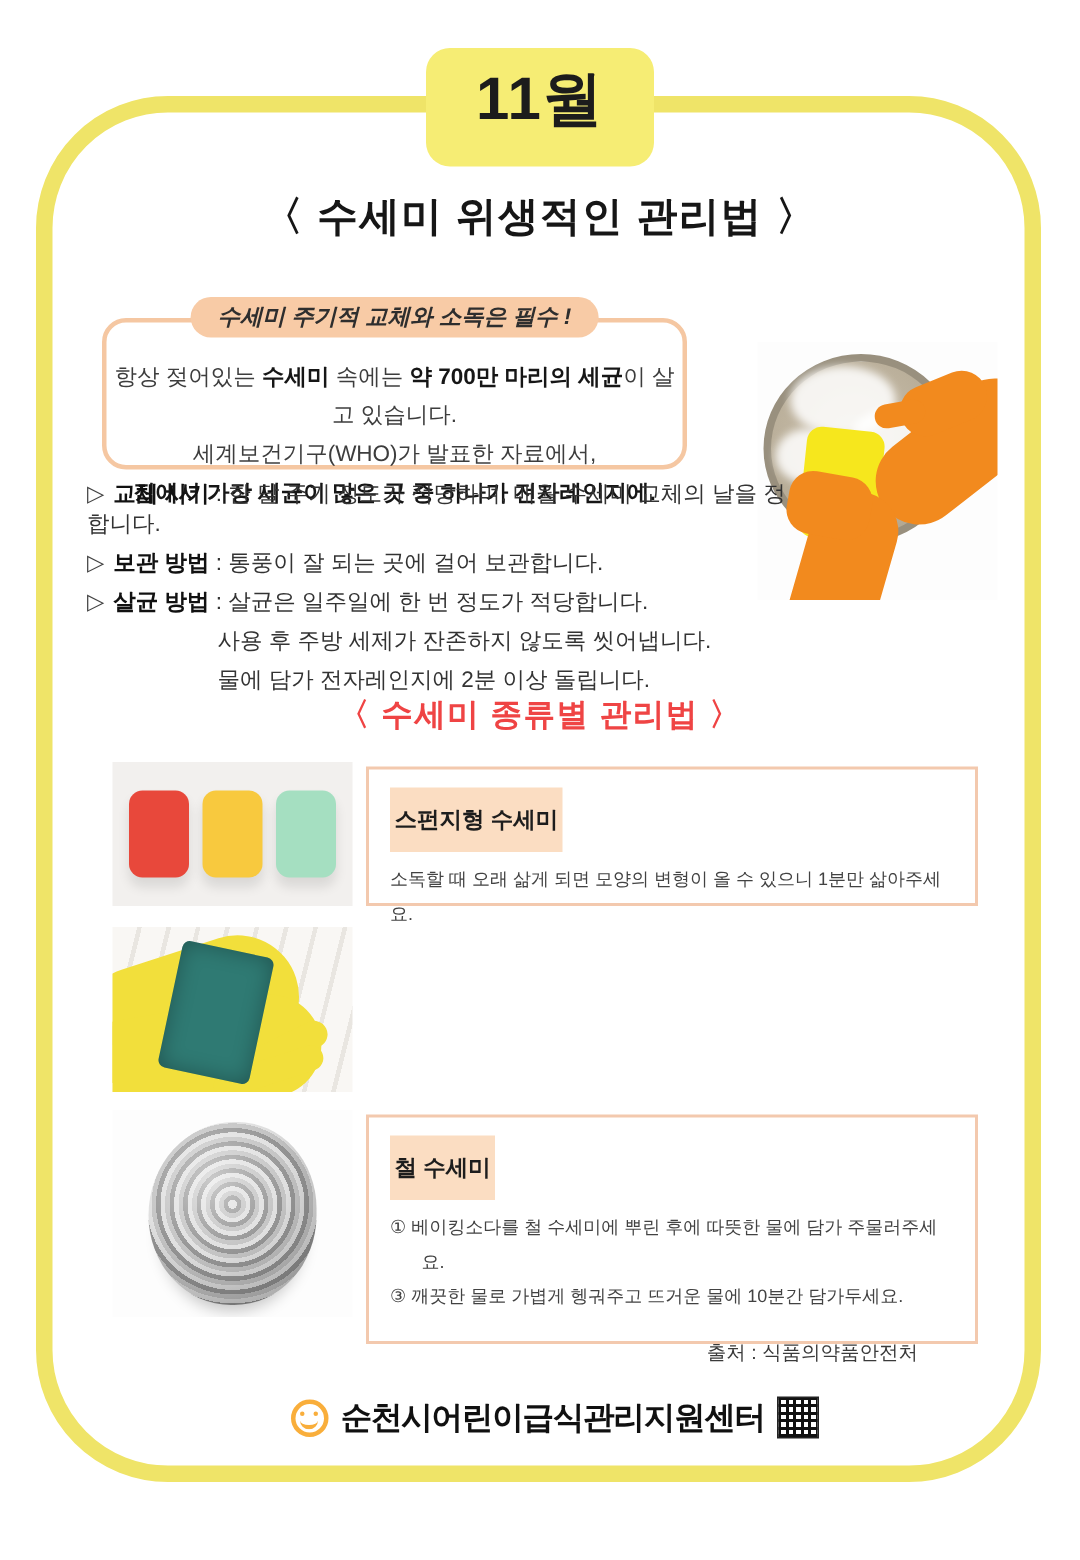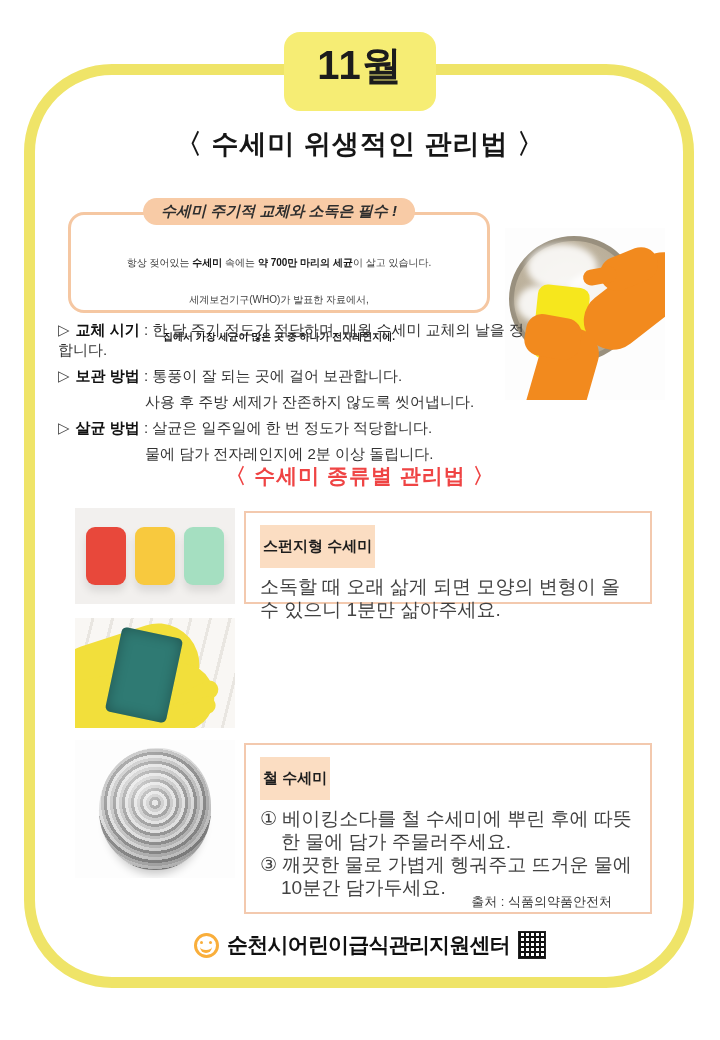--- a/index.html
+++ b/index.html
@@ -13,26 +13,26 @@
   
   .header-box{position:absolute;left:284px;top:32px;width:152px;height:79px;background:#F6ED74;
               border-radius:16px;z-index:2;text-align:center;}
   .month{font-size:40px;font-weight:bold;margin-top:6px;letter-spacing:1px;color:#1c1c1c;}
   .badge{font-size:14.5px;font-weight:bold;margin-top:2px;letter-spacing:-0.6px;color:#1c1c1c;}
 
   .main-title{position:absolute;top:126px;left:0;width:100%;text-align:center;margin:0;
               font-size:27px;font-weight:bold;letter-spacing:1px;color:#161616;}
 
   
-  .notice{position:absolute;left:68px;top:212px;width:422px;height:101px;box-sizing:border-box;
+  .notice{position:absolute;left:68px;top:212px;width:390px;height:101px;box-sizing:border-box;
           border:3px solid #F5C7A2;border-radius:16px;text-align:center;padding-top:23px;background:#fff;}
   .notice-pill{position:absolute;top:-17px;left:50%;transform:translateX(-50%);background:#F8CBA6;
                border-radius:14px;padding:4px 18px;font-size:15px;font-weight:bold;font-style:italic;
                white-space:nowrap;color:#2e2e2e;}
-  .notice-line{margin:12px;font-size:10px;line-height:25px;color:#3d3d3d;}
+  .notice-line{margin:1px;font-size:15px;line-height:25px;color:#3d3d3d;}
   .notice-line b{color:#161616;}
   .notice-line.bold{font-weight:bold;color:#161616;}
 
   
   .photo{overflow:hidden;}
   .photo-wash{position:absolute;left:505px;top:228px;width:160px;height:172px;background:#fdfdfd;}
   .pan{position:absolute;left:4px;top:8px;width:130px;height:126px;border-radius:50%;box-sizing:border-box;
        background:radial-gradient(circle at 45% 42%,#cfc4b0 0%,#b9ae99 60%,#a89d88 100%);border:5px solid #99907e;}
   .foam{position:absolute;border-radius:50%;background:rgba(255,255,255,.85);filter:blur(3px);}
   .foam.f1{left:22px;top:16px;width:70px;height:46px;}
@@ -76,24 +76,24 @@
   .photo-steel{position:absolute;left:75px;top:740px;width:160px;height:138px;background:#fdfdfd;}
   .steel-ball{position:absolute;left:24px;top:8px;width:112px;height:122px;border-radius:52% 48% 50% 50%;
               background:repeating-radial-gradient(circle at 50% 45%,#e0e0e0 0 3px,#969696 3px 6px,#c4c4c4 6px 9px);
               box-shadow:0 12px 10px -8px rgba(0,0,0,.22);}
   .steel-ball::after{content:"";position:absolute;inset:0;border-radius:inherit;
               background:radial-gradient(circle at 38% 32%,rgba(255,255,255,.5),rgba(0,0,0,0) 45%,rgba(0,0,0,.28) 88%);}
 
   
   .card{position:absolute;left:244px;width:408px;box-sizing:border-box;border:2px solid #F3C9AE;
         background:#fff;padding:12px 14px;}
-  .card1{top:511px;height:93px;} .card2{top:621px;height:104px;} .card3{top:743px;height:171px;}
+  .card1{top:511px;height:93px;} .card2{top:621px;height:104px;} .card3{top:743px;height:153px;}
   .card-title{display:inline-block;font-weight:bold;font-size:15px;background:#FBDDC2;color:#1d1d1d;
               padding:12px 3px;margin:0 0 7px 0;}
-  .card-item{margin:0;font-size:19px;line-height:23px;color:#424242;}
+  .card-item{margin:0;font-size:12px;line-height:23px;color:#424242;}
   .card-item.hang{padding-left:21px;text-indent:-21px;}
 
   .source{position:absolute;top:893px;right:108px;font-size:13px;color:#3a3a3a;}
 
   
   .footer{position:absolute;top:931px;left:0;width:100%;display:flex;justify-content:center;
           align-items:center;gap:8px;z-index:3;padding-left:10px;}
   .smiley{position:relative;width:25px;height:25px;border:3px solid #F9AE3B;border-radius:50%;box-sizing:border-box;}
   .smiley::before{content:"";position:absolute;left:3px;top:5px;width:3px;height:3px;background:#F9AE3B;
                   border-radius:50%;box-shadow:9px 0 0 #F9AE3B;}
@@ -137,22 +137,22 @@
     <div class="glove arm-right"></div>
     <div class="glove hand-right"></div>
     <div class="glove finger-right"></div>
     <div class="glove arm-left"></div>
     <div class="glove hand-left"></div>
   </div>
 
   <div class="tips">
     <p class="tip-line"><span class="tri">▷</span><b>교체 시기</b><span> : </span><span>한 달 주기 정도가 적당하며, 매월 수세미 교체의 날을 정합니다.</span></p>
     <p class="tip-line"><span class="tri">▷</span><b>보관 방법</b><span> : </span><span>통풍이 잘 되는 곳에 걸어 보관합니다.</span></p>
+    <p class="tip-line"><span class="tri">▷</span><b>살균 방법</b><span> : </span><span>살균은 일주일에 한 번 정도가 적당합니다.</span></p>
     <p class="tip-line cont">사용 후 주방 세제가 잔존하지 않도록 씻어냅니다.</p>
-    <p class="tip-line"><span class="tri">▷</span><b>살균 방법</b><span> : </span><span>살균은 일주일에 한 번 정도가 적당합니다.</span></p>
     <p class="tip-line cont">물에 담가 전자레인지에 2분 이상 돌립니다.</p>
   </div>
 
   <h2 class="section-title">〈 수세미 종류별 관리법 〉</h2>
 
   <div class="photo photo-sponges">
     <span class="sp red"></span>
     <span class="sp yel"></span>
     <span class="sp grn"></span>
   </div>

